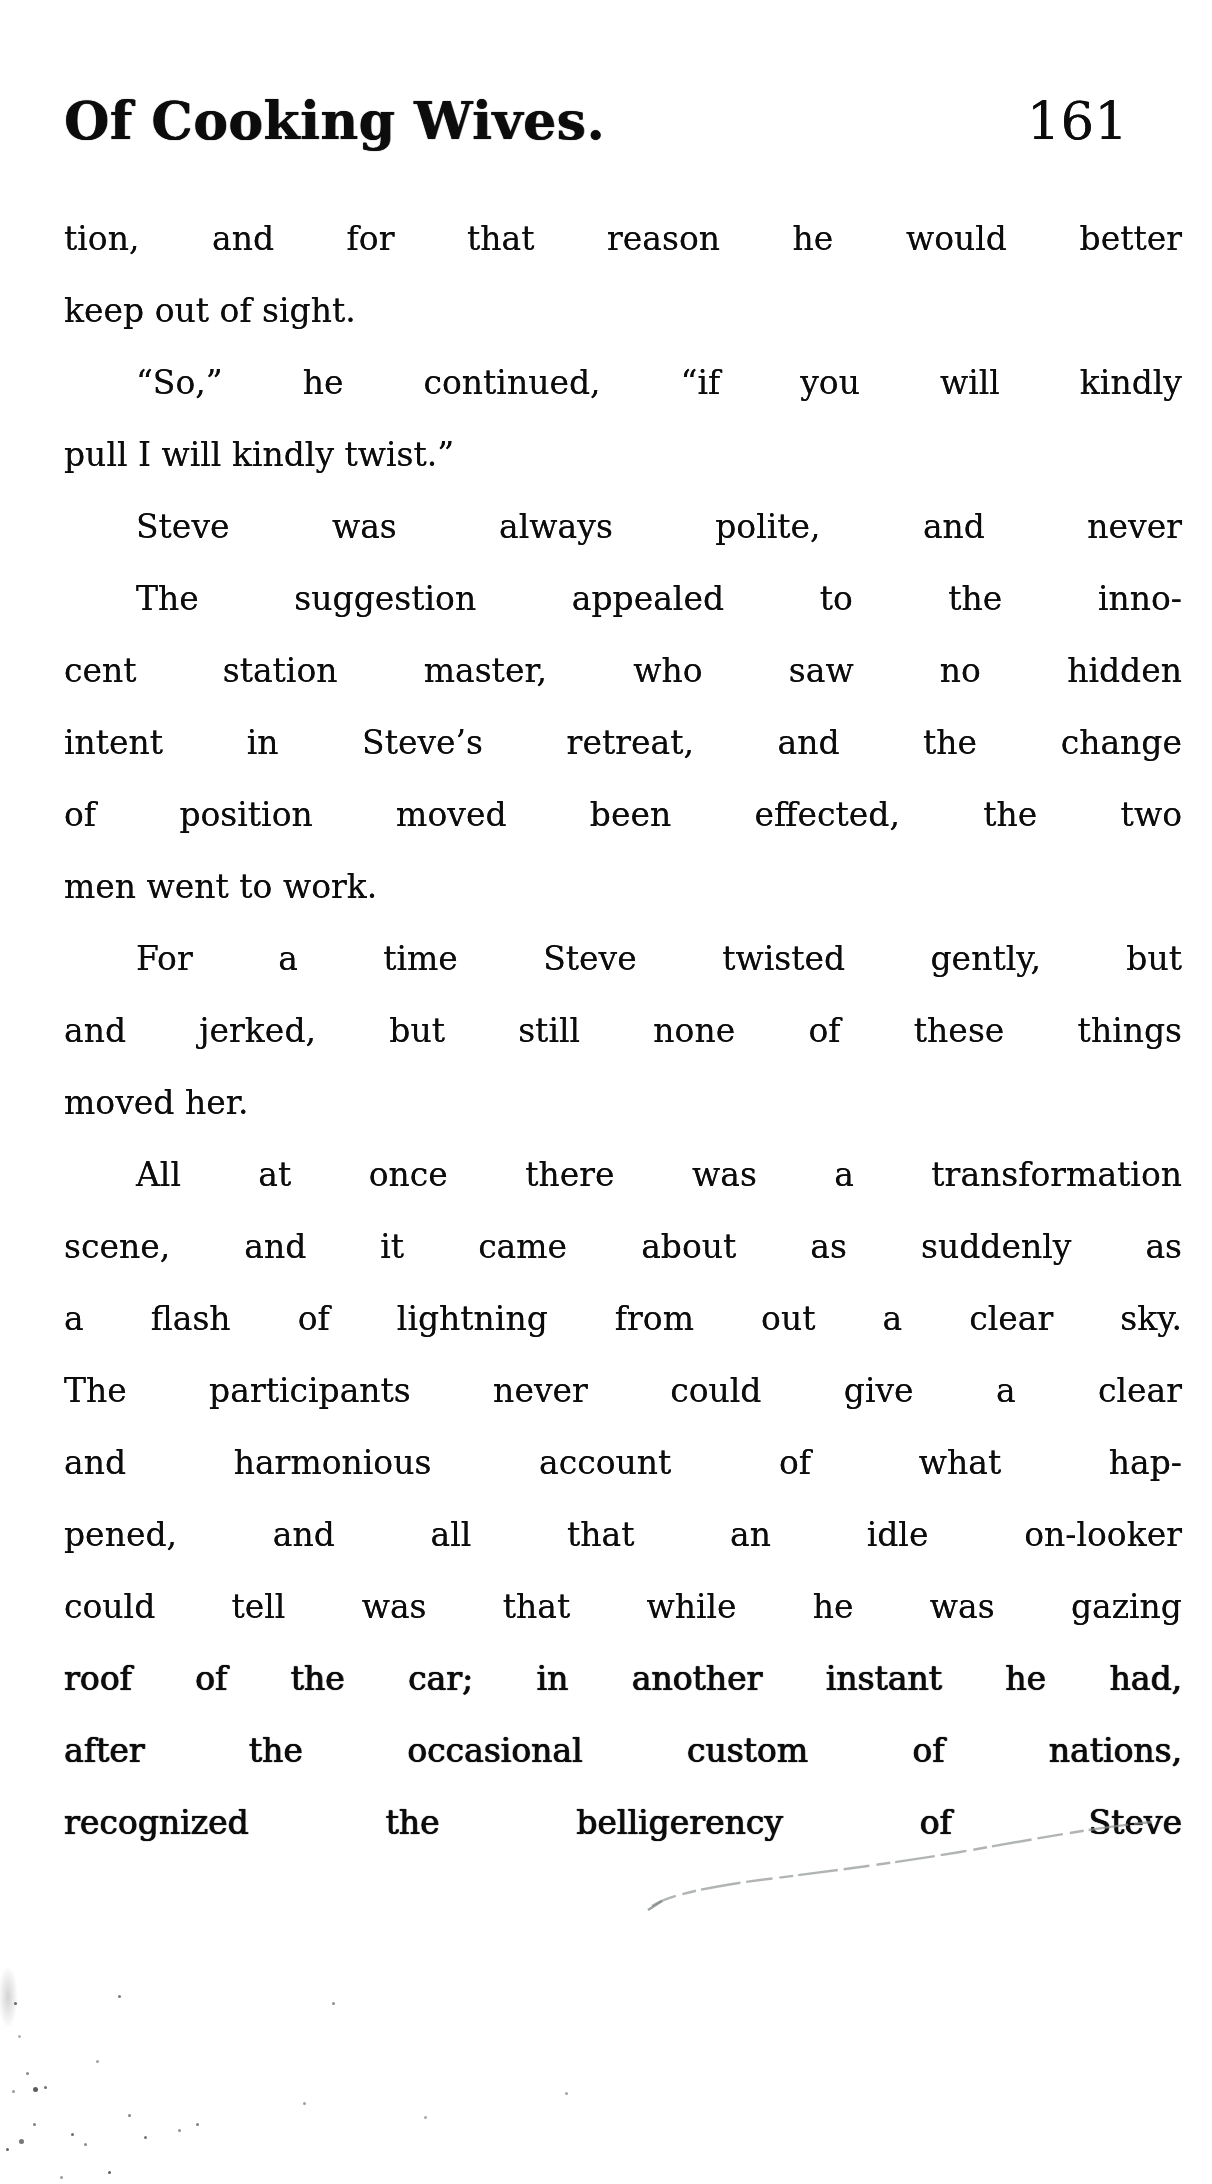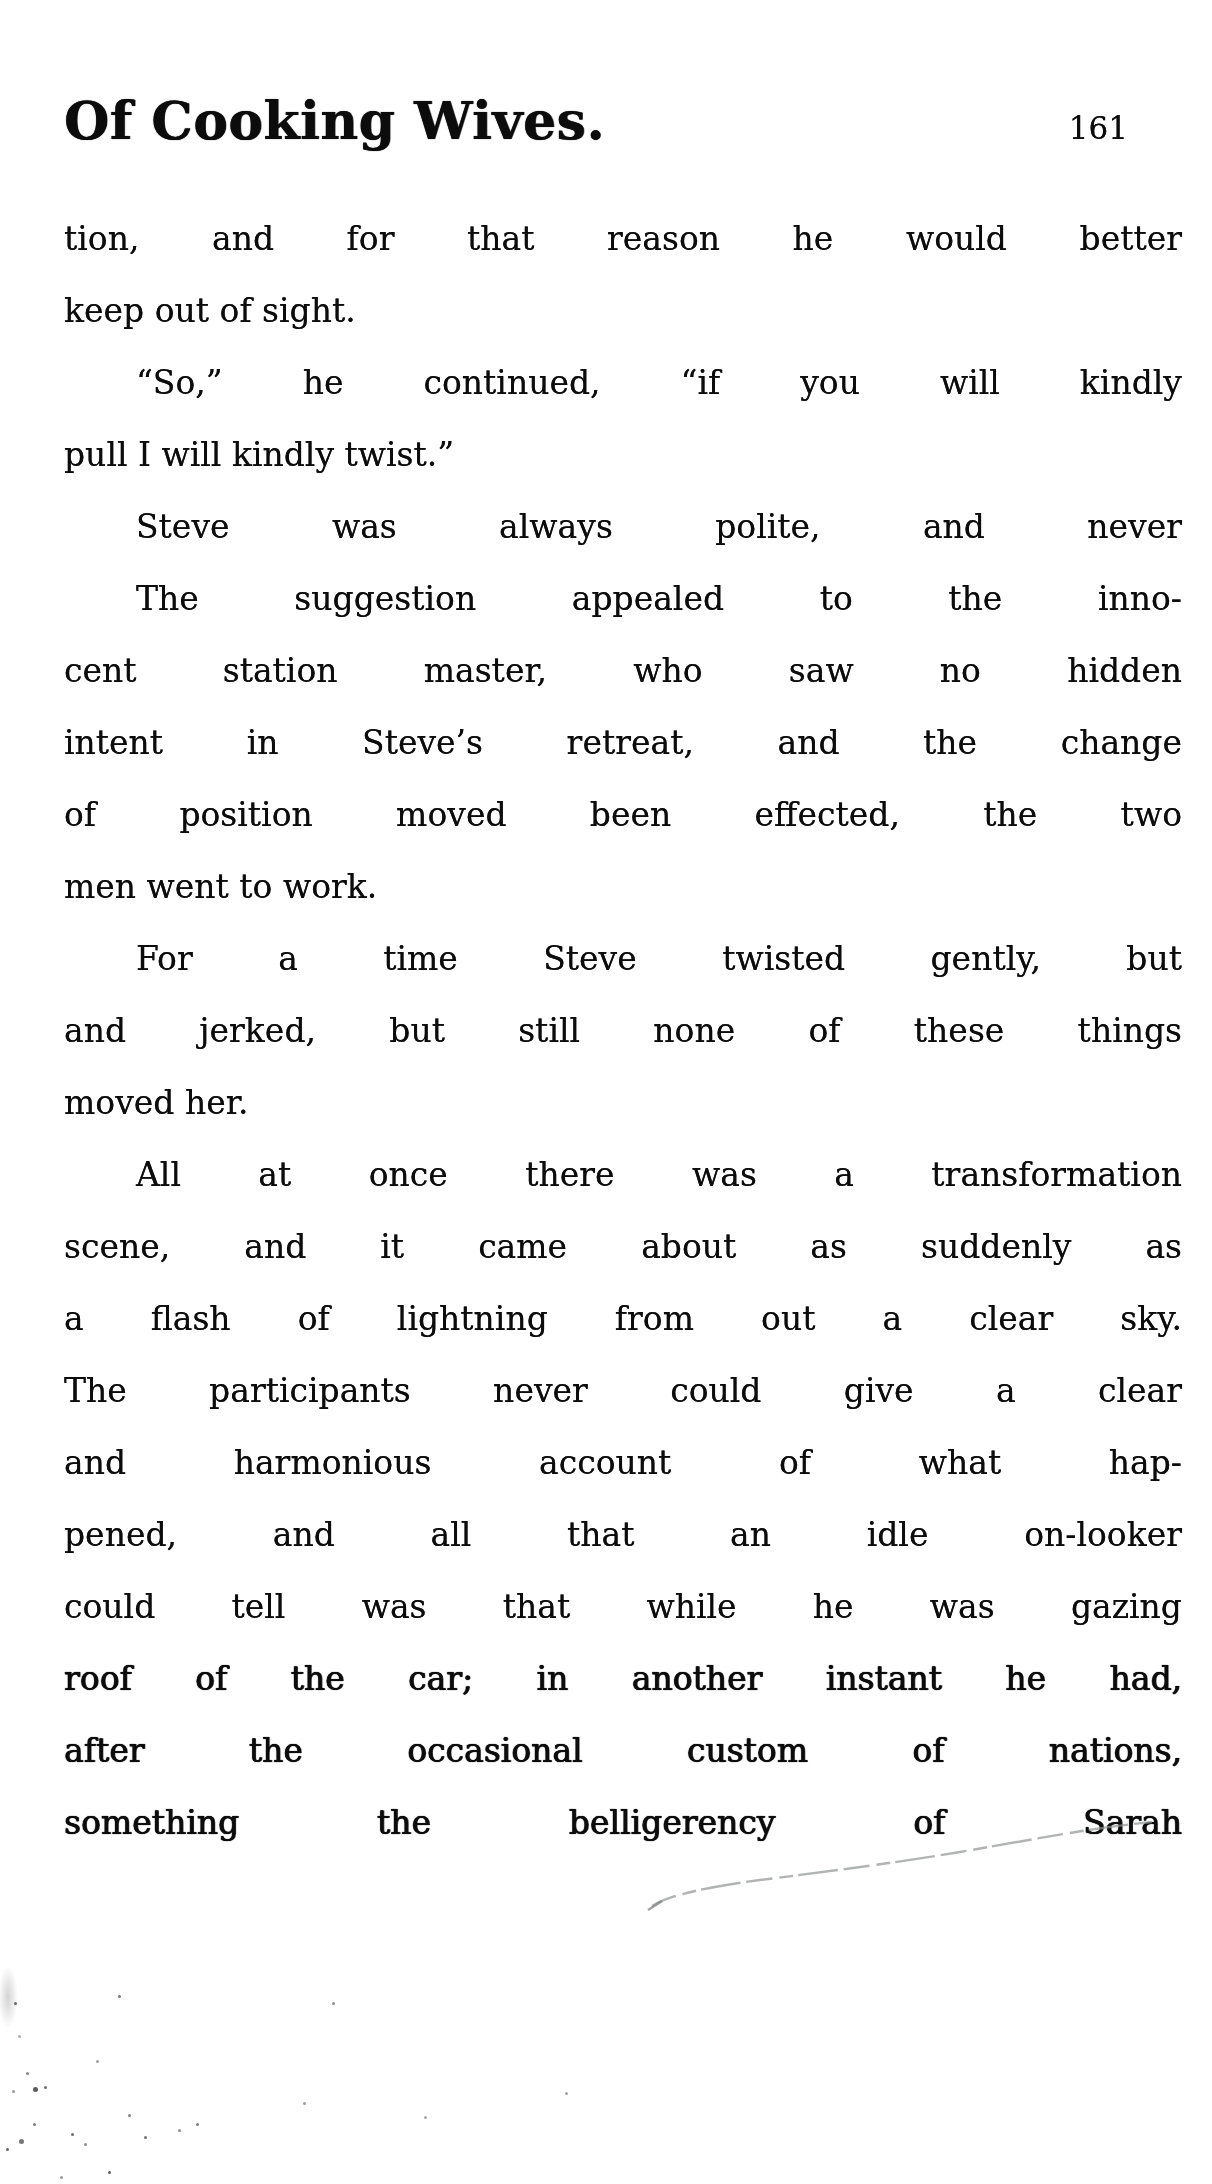--- a/index.html
+++ b/index.html
@@ -28,21 +28,21 @@
     margin-top: 32px;
   }
   .header-title {
     font-size: 52px;
     font-weight: bold;
     letter-spacing: 0.5px;
     text-shadow: 0 0 1px rgba(0,0,0,0.85), 0.6px 0 0 rgba(0,0,0,0.6);
     white-space: nowrap;
   }
   .page-number {
-    font-size: 31px;
+    font-size: 53px;
     font-weight: normal;
     text-shadow: 0 0 0.6px rgba(0,0,0,0.8);
   }
   
   .body-text {
     position: absolute;
     top: 203px;
     left: 64px;
     width: 1118px;
   }
@@ -148,21 +148,21 @@
     <div class="line last">moved her.</div>
     <div class="line indent">All at once there was a transformation</div>
     <div class="line">scene, and it came about as suddenly as</div>
     <div class="line">a flash of lightning from out a clear sky.</div>
     <div class="line">The participants never could give a clear</div>
     <div class="line">and harmonious account of what hap-</div>
     <div class="line">pened, and all that an idle on-looker</div>
     <div class="line">could tell was that while he was gazing</div>
     <div class="line heavy">roof of the car; in another instant he had,</div>
     <div class="line heavy">after the occasional custom of nations,</div>
-    <div class="line heavy">something the belligerency of Sarah</div>
+    <div class="line heavy">recognized the belligerency of Steve</div>
   </div>
 
   <svg class="scratch-svg" width="1212" height="2184" viewBox="0 0 1212 2184">
     <path d="M 652 1906 C 668 1896, 700 1888, 760 1880 C 840 1870, 900 1862, 960 1852 C 1030 1840, 1090 1828, 1152 1822" fill="none" stroke="#8f9694" stroke-width="2.4" opacity="0.7" stroke-dasharray="26 7 14 5 40 6"></path>
     <path d="M 648 1910 L 662 1901" fill="none" stroke="#7d8482" stroke-width="2.6" opacity="0.75"></path>
   </svg>
 
   <div class="edge-smudge"></div>
   <div class="speckles"></div>
 

